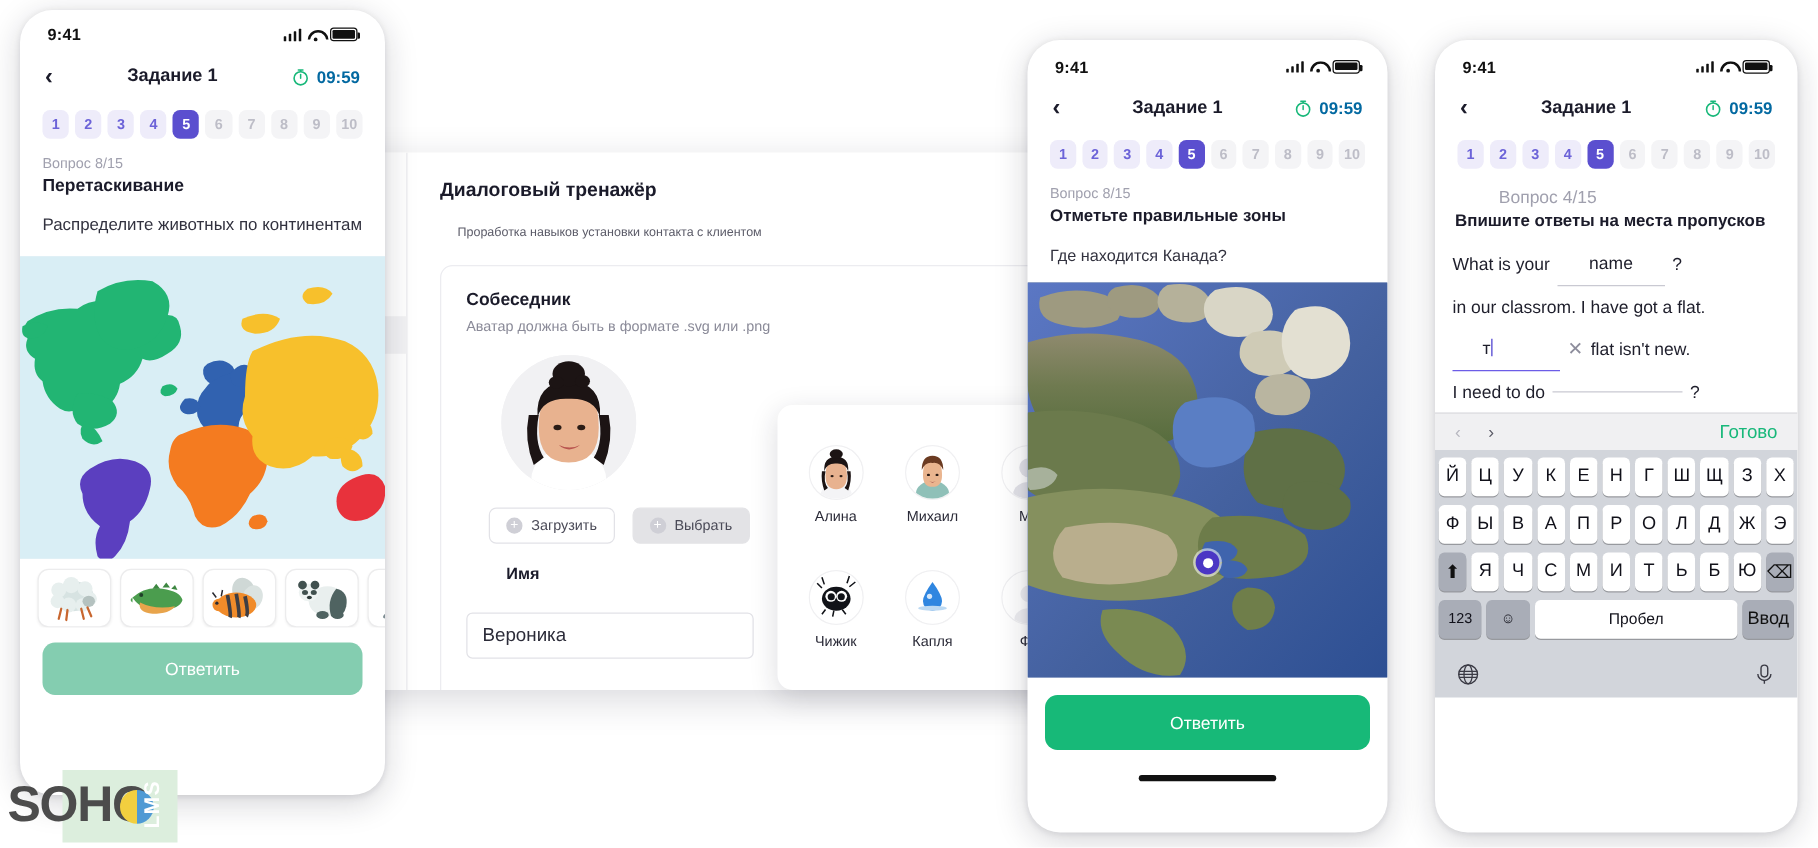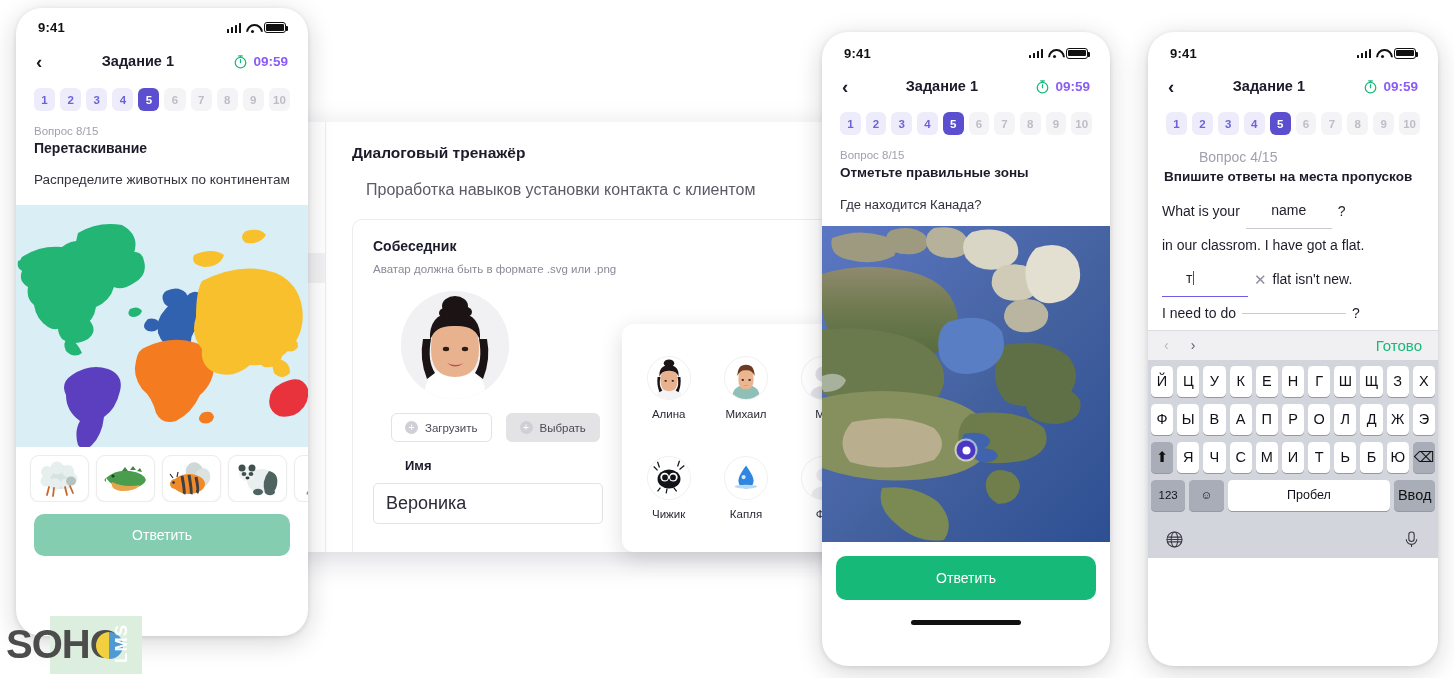--- a/index.html
+++ b/index.html
@@ -41,21 +41,21 @@
     background:#111; border-radius:50%;
   }
   .batt { width: 22px; height: 11px; border: 1.6px solid #111; border-radius: 3px; position: relative; }
   .batt::before{ content:""; position:absolute; inset:1.4px; background:#111; border-radius:1px; }
   .batt::after{ content:""; position:absolute; right:-3.4px; top:3px; width:2px; height:5px;
                 background:#111; border-radius:0 1px 1px 0; }
 
   .navbar { display: flex; align-items: center; justify-content: space-between; padding: 0 20px; }
   .nav-back { color:#1b1b2a; font-weight:bold; line-height:1; cursor:pointer; }
   .nav-title { font-weight: bold; color:#1b1b2a; }
-  .nav-timer { display:flex; align-items:center; gap:5px; color:#8b5cf6; font-weight:bold; }
+  .nav-timer { display:flex; align-items:center; gap:5px; color:#0369a1; font-weight:bold; }
   .timer-ico { display:block; }
 
   .pager { display: flex; gap: 5px; padding: 0 18px; }
   .pg {
     display:flex; align-items:center; justify-content:center;
     border-radius: 6px; background:#eeecfa; color:#6c63d8; font-weight:bold; cursor:pointer;
   }
   .pg.dim { background:#f4f4f6; color:#bdbdc7; }
   .pg.active { background:#5b4fcf; color:#fff; }
 
@@ -106,21 +106,21 @@
   }
   .dk-side { width: 222px; background:#fff; border-right:1px solid #ececf0; position:relative; padding-top:10px; }
   .dk-side-title { font-size:15px; font-weight:bold; color:#1b1b2a; padding: 12px 16px 6px; }
   .dk-side-item { font-size:12.5px; color:#b6b6c0; padding:6px 16px; line-height:1.45; }
   .dk-side-item.sel { background:#f2f2f4; color:#4b4b57; }
   .dk-side-accent { position:absolute; left:0; width:4px; background:#f4b93c; }
   .dk-side-accentblue { position:absolute; left:0; width:4px; background:#b9e0ef; }
 
   .dk-main { flex:1; padding: 22px 26px; position:relative; }
   .dk-h1 { font-size:15.5px; font-weight:bold; color:#1b1b2a; }
-  .dk-sub { font-size:16px; color:#5b5b68; margin-top:19px; margin-left:14px; }
+  .dk-sub { font-size:10px; color:#5b5b68; margin-top:19px; margin-left:14px; }
   .dk-card {
     margin-top:20px; border:1px solid #ececf0; border-radius:10px;
     padding:18px 20px; height:100%;
   }
   .dk-card-h { font-size:14px; font-weight:bold; color:#1b1b2a; }
   .dk-card-note { font-size:11.5px; color:#8a8a98; margin-top:9px; }
   .dk-avatar {
     width:108px; height:108px; border-radius:50%; margin:16px 0 0 28px;
     background:#f1f1f3; overflow:hidden; position:relative;
   }
@@ -130,22 +130,22 @@
     border:1px solid #e2e2e7; border-radius:6px; padding:7px 13px; background:#fff; cursor:pointer;
   }
   .dk-btn.grey { background:#e3e3e6; border-color:#e3e3e6; }
   .dk-plus {
     width:13px; height:13px; border-radius:50%; background:#cfcfd6;
     display:inline-flex; align-items:center; justify-content:center;
     color:#fff; font-size:11px; line-height:1;
   }
   .dk-label { font-size:13px; font-weight:bold; color:#1b1b2a; margin:16px 0 0 0;padding-left:32px; }
   .dk-input {
-    margin-top:10px; border:1px solid #e2e2e7; border-radius:5px;
-    padding:9px 12px; font-size:18px; color:#2b2b38; width:230px; background:#fff;
+    margin-top:24px; border:1px solid #e2e2e7; border-radius:5px;
+    padding:9px 12px; font-size:15px; color:#2b2b38; width:230px; background:#fff;
   }
 
   
   #avatar-pop {
     position:absolute; left:622px; top:324px; width:248px; height:228px;
     background:#fff; border-radius:12px;
     box-shadow: 0 6px 22px rgba(25,25,50,.15);
     padding:16px 10px; display:grid;
     grid-template-columns: repeat(3,1fr); grid-template-rows: repeat(2,1fr);
     gap:4px;

